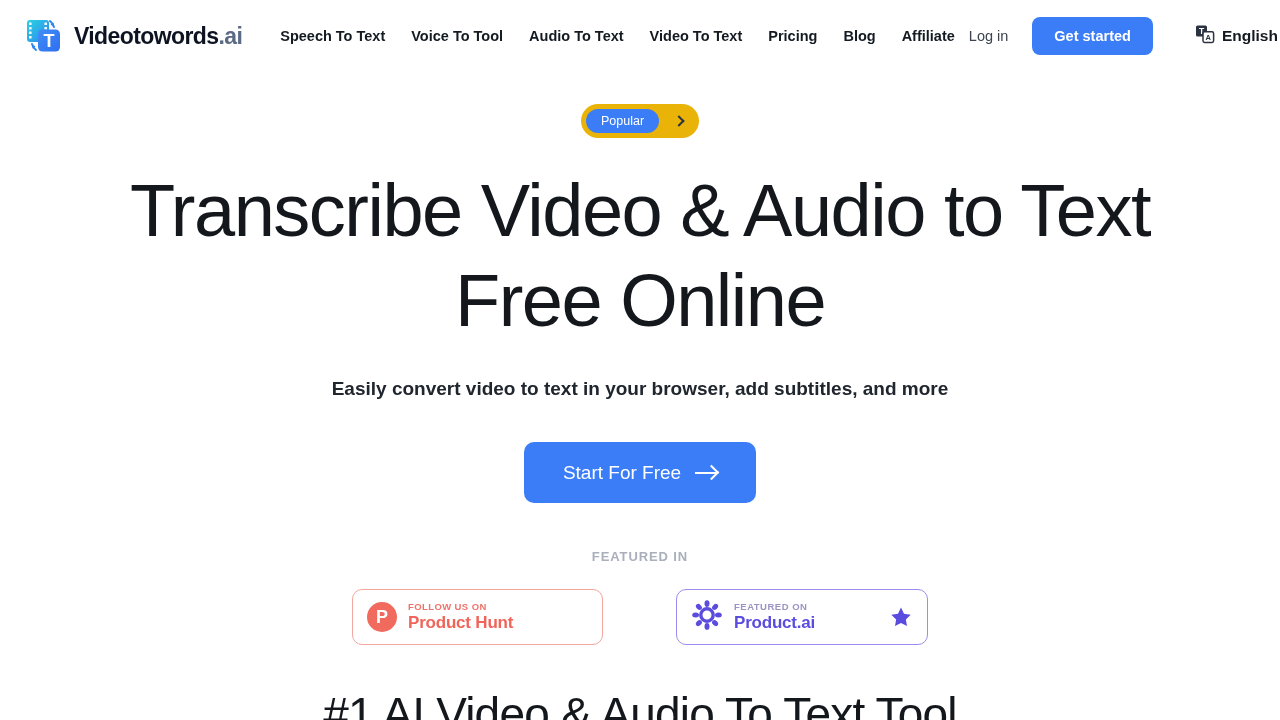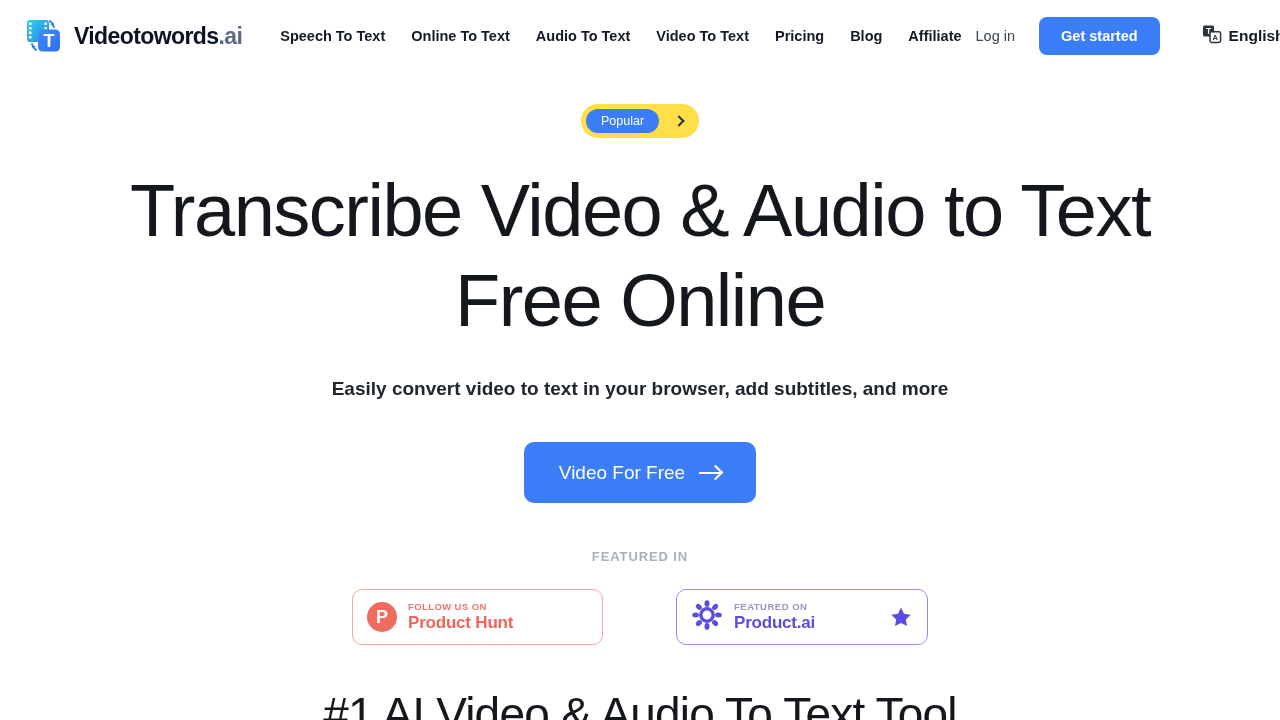--- a/index.html
+++ b/index.html
@@ -121,21 +121,21 @@
   
   .hero {
     text-align: center;
     padding-top: 32px;
   }
 
   .pill {
     display: inline-flex;
     align-items: center;
     gap: 14px;
-    background: #fde047;
+    background: #eab308;
     border-radius: 999px;
     padding: 5px 16px 5px 5px;
     cursor: pointer;
   }
   .pill-badge {
     background: #3b7df6;
     color: #ffffff;
     font-size: 12.5px;
     border-radius: 999px;
     padding: 5px 15px;
@@ -332,21 +332,21 @@
         <path d="M11.6 30.6 l-3.6 -2.4 l0.6 4.2 z" fill="#2f86f0"></path>
         <rect x="14" y="13.5" width="22" height="22" rx="4.5" fill="url(#gtile)"></rect>
         <text x="25" y="30.5" font-family="Liberation Sans, sans-serif" font-size="18" font-weight="bold" fill="#ffffff" text-anchor="middle">T</text>
       </svg>
     </span>
     <span class="brand-text"><span>Videotowords</span><span class="suffix">.ai</span></span>
   </div>
 
   <div class="nav">
     <a class="nav-link">Speech To Text</a>
-    <a class="nav-link">Online To Text</a>
+    <a class="nav-link">Voice To Tool</a>
     <a class="nav-link">Audio To Text</a>
     <a class="nav-link">Video To Text</a>
     <a class="nav-link">Pricing</a>
     <a class="nav-link">Blog</a>
     <a class="nav-link">Affiliate</a>
   </div>
 
   <div class="nav-right">
     <span class="login-link">Log in</span>
     <button class="btn-get-started">Get started</button>
@@ -372,21 +372,21 @@
     <span class="pill-badge">Popular</span>
     <span class="pill-chev"></span>
   </div>
 
   <h1 class="headline">Transcribe Video &amp; Audio to Text Free Online</h1>
 
   <p class="subhead">Easily convert video to text in your browser, add subtitles, and more</p>
 
   <div class="cta-wrap">
     <button class="btn-cta">
-      <span>Video For Free</span>
+      <span>Start For Free</span>
       <span class="arrow-r"></span>
     </button>
   </div>
 
   <div class="featured-label">FEATURED IN</div>
 
   <div class="badges">
 
     <div class="badge-card badge-ph">
       <span class="ph-circle">P</span>

